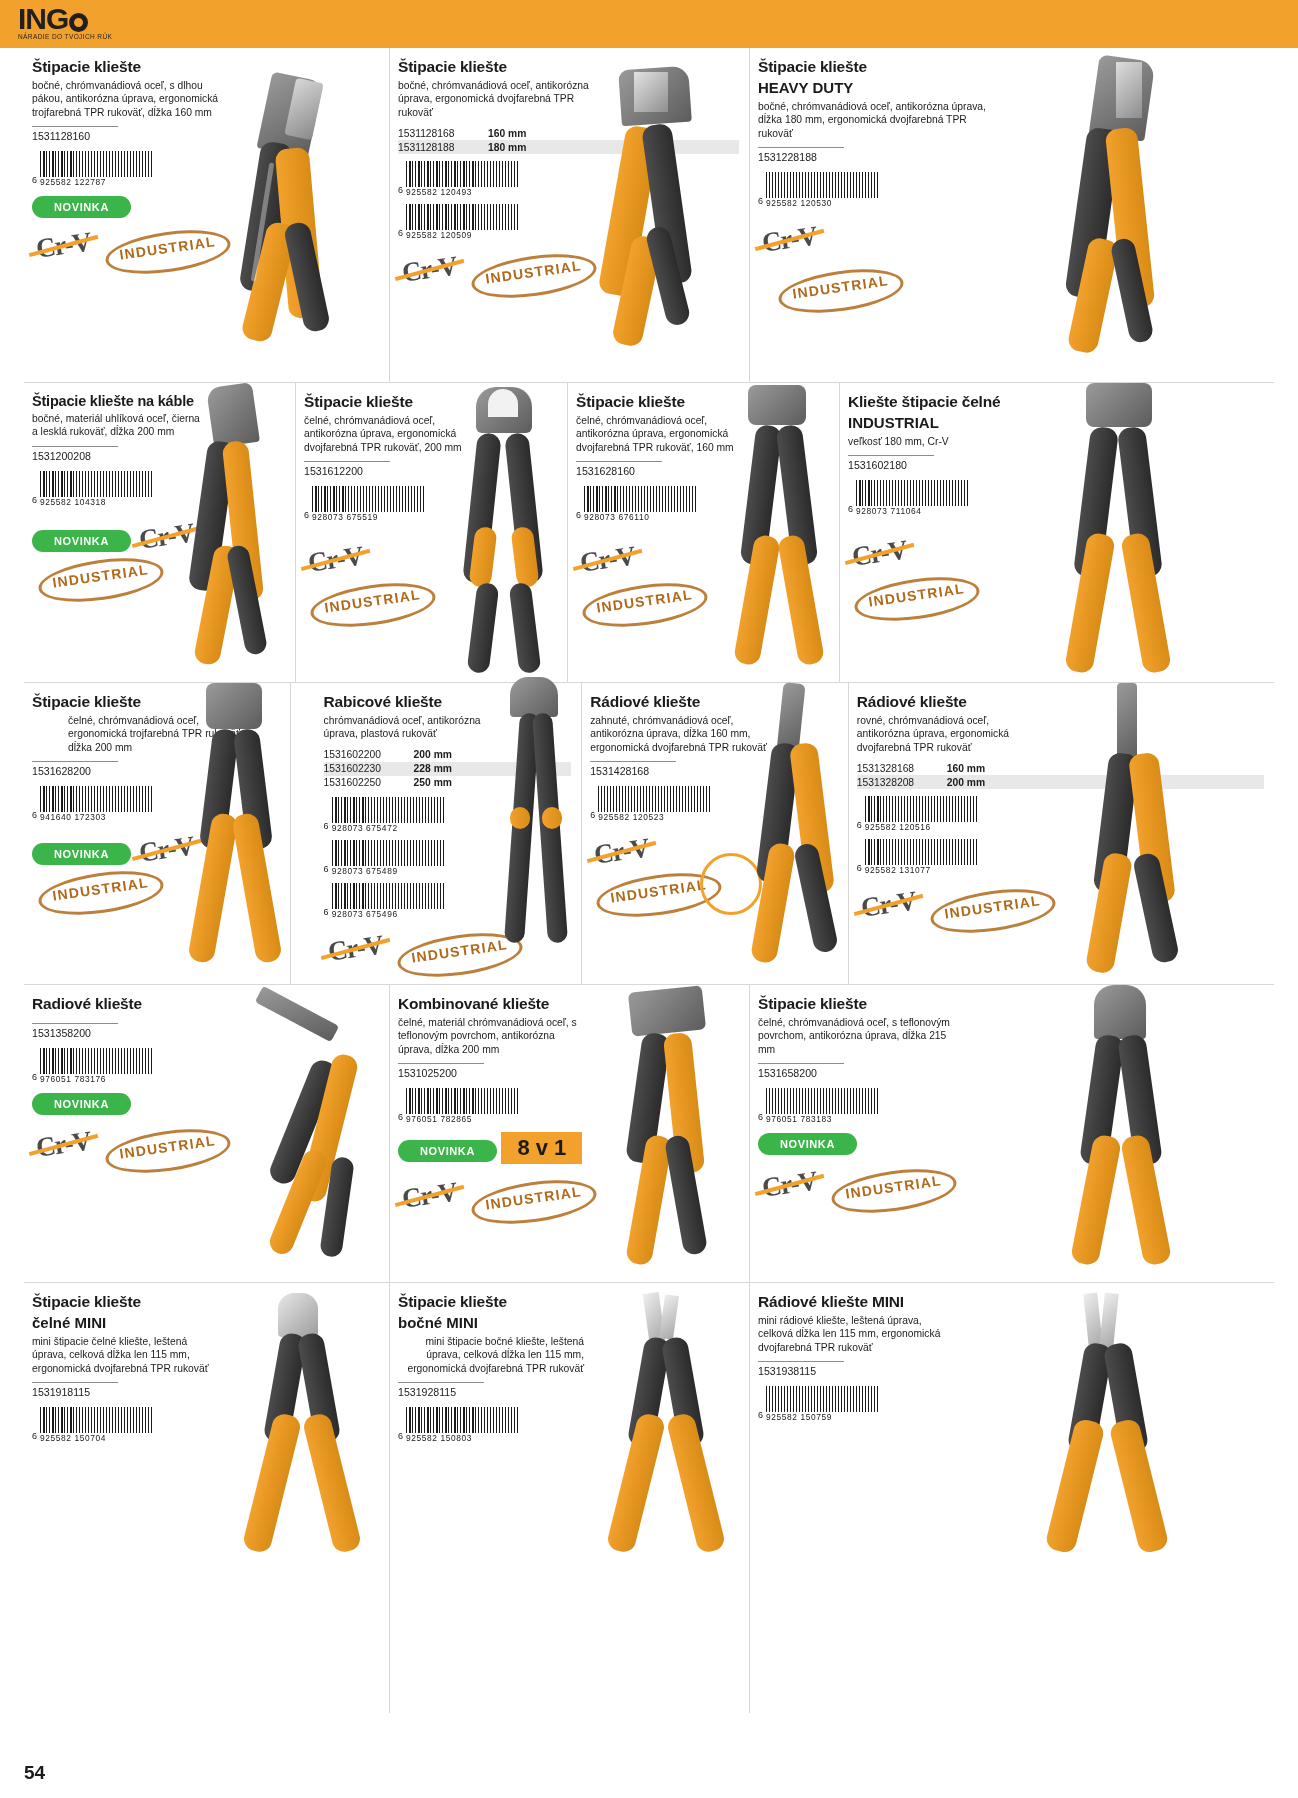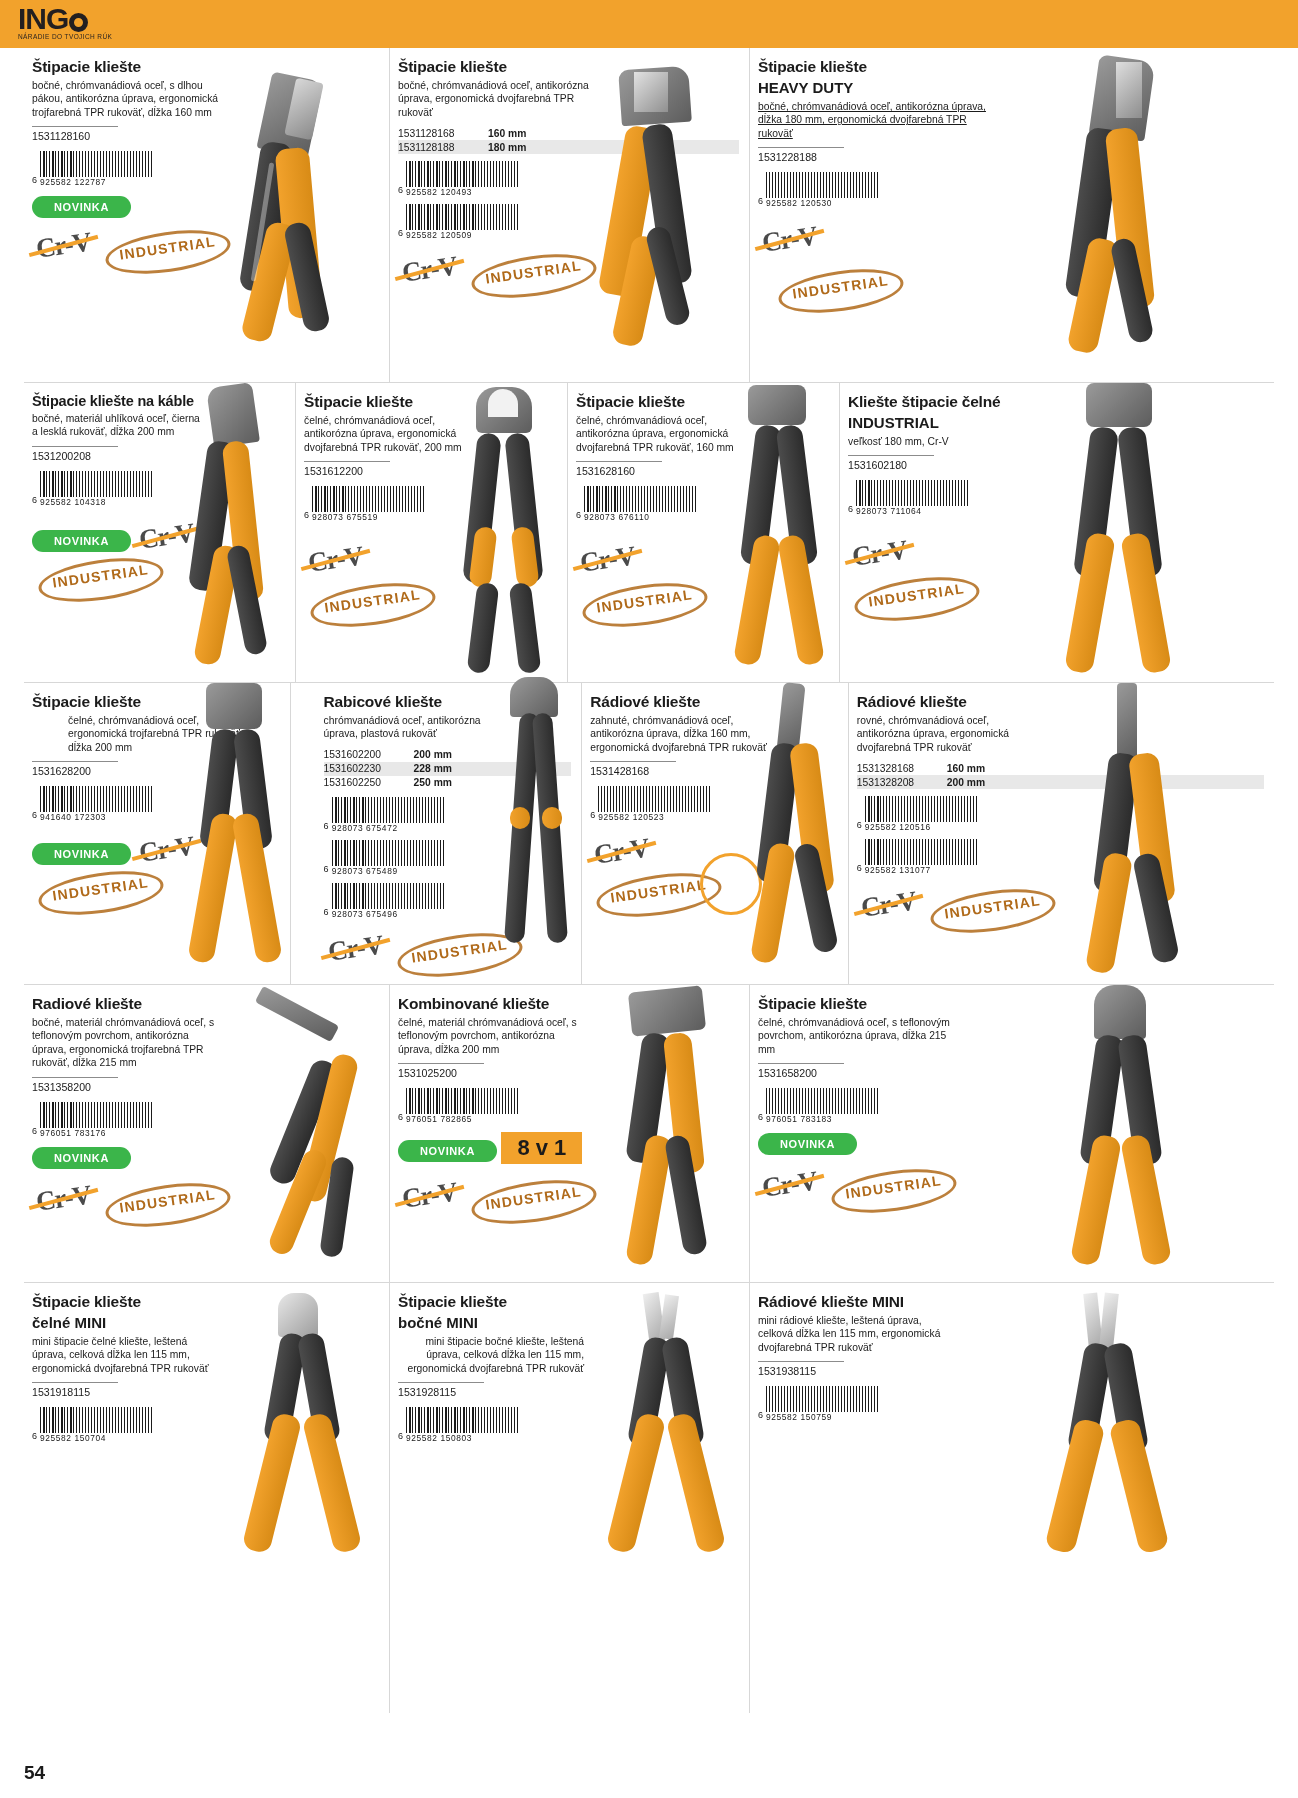--- a/index.html
+++ b/index.html
@@ -259,21 +259,21 @@
           <div class="h-dk handle" style="left:62px;top:58px;width:30px;height:160px;transform:rotate(-8deg);"></div>
           <div class="h-or handle" style="left:32px;top:170px;width:30px;height:110px;transform:rotate(12deg);"></div>
           <div class="h-dk handle" style="left:66px;top:160px;width:24px;height:100px;transform:rotate(-14deg);"></div>
         </div>
       </div>
     </div>
 
     <div class="cell" style="width:524px;">
       <h2>Štipacie kliešte</h2>
       <h3>HEAVY DUTY</h3>
-      <div class="desc" style="max-width:230px;text-decoration:underline;">bočné, chrómvanádiová oceľ, antikorózna úprava, dĺžka 180 mm, ergonomická dvojfarebná TPR rukoväť</div>
+      <div class="desc" style="max-width:230px;">bočné, chrómvanádiová oceľ, antikorózna úprava, dĺžka 180 mm, ergonomická dvojfarebná TPR rukoväť</div>
       <div class="code">1531228188</div>
       <div class="barcode">
         <span class="six">6</span>
         <div class="bc-box">
             <div class="bars"></div>
           <div class="bc-num">925582 120530</div>
           </div>
       </div>
       <div class="stamps" style="margin-top:6px; flex-direction:column;">
         <div class="crv">
@@ -574,21 +574,20 @@
           <div class="h-dk handle" style="left:98px;top:170px;width:26px;height:110px;transform:rotate(-12deg);"></div>
         </div>
       </div>
     </div>
   </div>
 
   <div class="row" style="height:298px;">
 
     <div class="cell" style="width:366px;">
       <h2>Radiové kliešte</h2>
-      <div class="desc" style="max-width:186px;">bočné, materiál chrómvanádiová oceľ, s teflonovým povrchom, antikorózna úprava, ergonomická trojfarebná TPR rukoväť, dĺžka 215 mm</div>
       <div class="code">1531358200</div>
       <div class="barcode">
         <span class="six">6</span>
         <div class="bc-box">
             <div class="bars"></div>
           <div class="bc-num">976051 783176</div>
           </div>
       </div>
       <div class="novinka">NOVINKA</div>
       <div class="stamps" style="margin-top:4px;">

